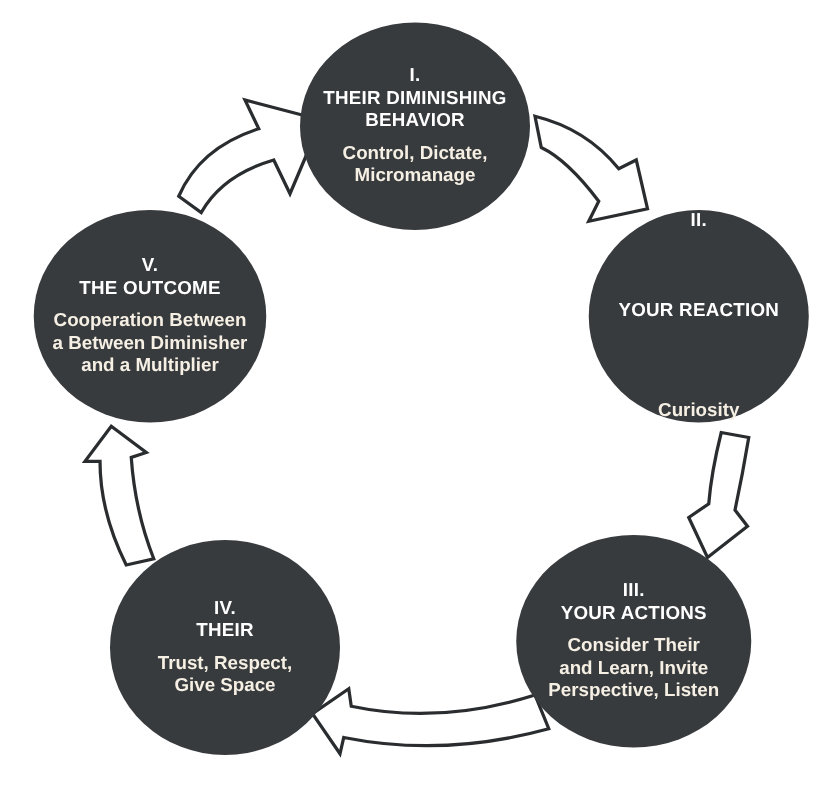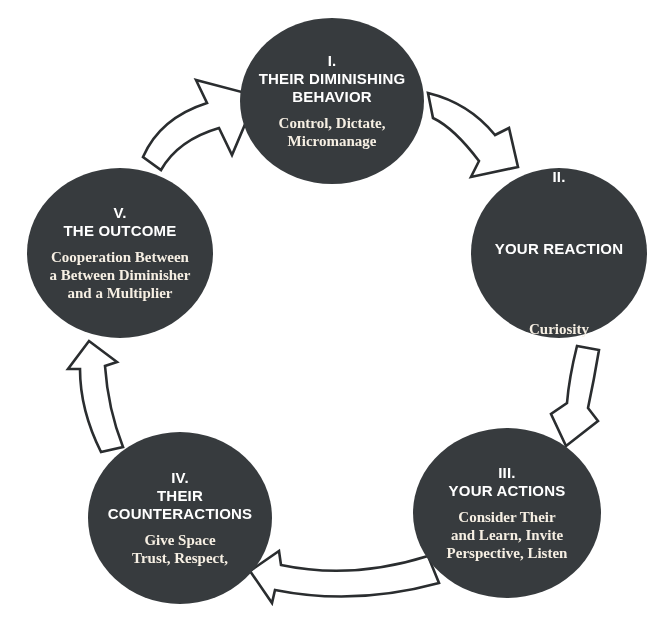--- a/index.html
+++ b/index.html
@@ -18,21 +18,21 @@
   .arrows path{fill:var(--arrow-fill);stroke:var(--arrow-stroke);stroke-width:2.6;stroke-linejoin:miter;}
   .node{
     position:absolute;z-index:2;border-radius:50%;
     background:var(--node-bg);color:var(--node-title);
     display:flex;flex-direction:column;align-items:center;justify-content:center;
     text-align:center;padding:0 8px;
     font-weight:700;font-stretch:condensed;
   }
   .numeral,.tline{font-size:15px;line-height:18px;letter-spacing:.2px;color:var(--node-title);}
   .subtitle{margin-top:8px;}
-  .sline{font-size:15px;line-height:18px;color:var(--node-subtitle);font-family:Liberation Serif, serif;}
+  .sline{font-size:15px;line-height:18px;color:var(--node-subtitle);}
   .n1{left:240px;top:18px;width:184px;height:166px;}
   .n2{left:471px;top:168px;width:176px;height:170px;justify-content:space-between;}
   .n3{left:413px;top:428px;width:188px;height:170px;}
   .n4{left:88px;top:432px;width:184px;height:172px;justify-content:center;}
   .n5{left:27px;top:168px;width:186px;height:170px;}
 </style>
 </head>
 <body>
 
 <div class="stage">
@@ -76,25 +76,24 @@
       <div class="sline">Consider Their</div>
       <div class="sline">and Learn, Invite</div>
       <div class="sline">Perspective, Listen</div>
     </div>
   </div>
 
   <div class="node n4">
     <div class="numeral">IV.</div>
     <div class="title">
       <div class="tline">THEIR</div>
-      <div class="tline">COUNTERACTIONS</div>
     </div>
     <div class="subtitle">
+      <div class="sline">Trust, Respect,</div>
       <div class="sline">Give Space</div>
-      <div class="sline">Trust, Respect,</div>
     </div>
   </div>
 
   <div class="node n5">
     <div class="numeral">V.</div>
     <div class="title">
       <div class="tline">THE OUTCOME</div>
     </div>
     <div class="subtitle">
       <div class="sline">Cooperation Between</div>

